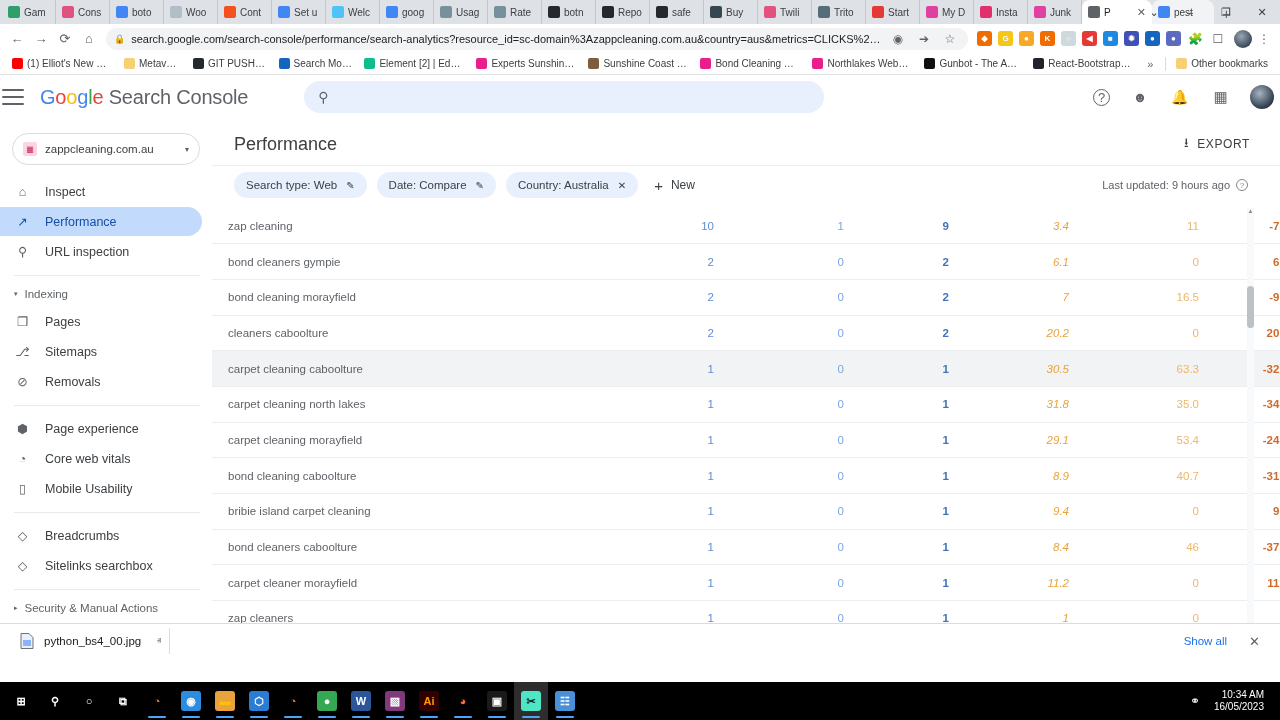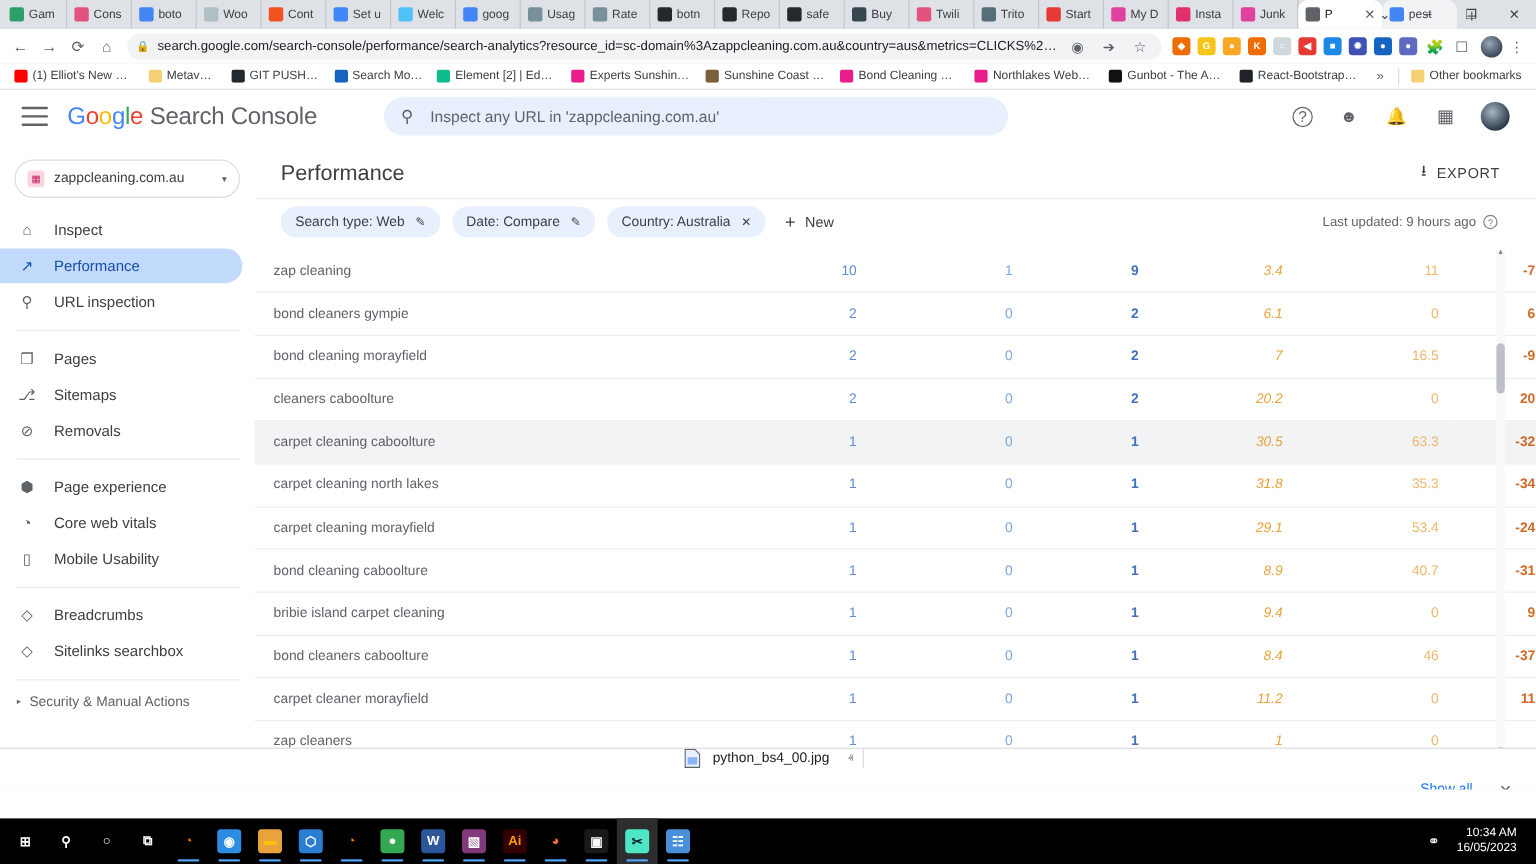--- a/index.html
+++ b/index.html
@@ -96,21 +96,21 @@
     display: flex; align-items: center; justify-content: center;
     font-size: 7px; color: #fff; font-weight: bold;
   }
   .bm-overflow { padding: 0 8px; color: #5f6368; font-size: 11px; }
   .bm-divider { width: 1px; height: 14px; background: #dadce0; margin: 0 4px; }
 
   
   .page { width: 1280px; height: 583px; background: #fff; position: relative; overflow: hidden; }
 
   .gsc-header {
-    height: 44px; display: flex; align-items: center; padding: 0 18px;
+    height: 44px; display: flex; align-items: center; padding: 0 2px;
     background: #fff; gap: 0;
   }
   .hamburger { width: 22px; height: 16px; display: flex; flex-direction: column;
     justify-content: space-between; margin-right: 16px; }
   .hamburger i { display: block; height: 2px; background: #5f6368; border-radius: 1px; }
   .gsc-logo { font-size: 20px; color: #5f6368; letter-spacing: -0.2px; white-space: nowrap;
     font-family: "Liberation Sans", sans-serif; }
   .gsc-logo .b { color: #4285f4; } .gsc-logo .r { color: #ea4335; }
   .gsc-logo .y { color: #fbbc05; } .gsc-logo .g { color: #34a853; }
   .search-pill {
@@ -222,21 +222,21 @@
   }
   .vscroll .arr {
     position: absolute; left: 0; width: 7px; text-align: center; font-size: 6px;
     color: #80868b;
   }
 
   
   .download-bar {
     position: absolute; left: 0; bottom: 0; width: 1280px; height: 35px;
     background: #fff; border-top: 1px solid #dadce0; display: flex;
-    align-items: center; padding: 0 10px; gap: 8px; flex-direction: column;
+    align-items: center; padding: 0 10px; gap: 8px;
   }
   .dl-item {
     display: flex; align-items: center; gap: 10px; height: 26px;
     padding: 0 10px; font-size: 11.5px; color: #202124;
     border-right: 1px solid #dadce0; padding-right: 28px; position: relative;
   }
   .dl-ico { width: 14px; height: 16px; flex: 0 0 14px; }
   .dl-chev { position: absolute; right: 8px; font-size: 9px; color: #5f6368; }
   .dl-right { margin-left: auto; display: flex; align-items: center; gap: 12px; padding-right: 6px; }
   .showall { color: #1a73e8; font-size: 11.5px; padding: 4px 10px; border-radius: 4px; }
@@ -462,21 +462,20 @@
 
     <div class="gsc-header">
       <div class="hamburger">
           <i></i>
           <i></i>
           <i></i>
         </div>
       <div class="gsc-logo"><span class="b">G</span><span class="r">o</span><span class="y">o</span><span class="b">g</span><span class="g">l</span><span class="r">e</span><span style="color:#5f6368;"> Search Console</span></div>
       <div class="search-pill">
         <span style="color:#5f6368;font-size:14px;">⚲</span>
-        <input placeholder="Inspect any URL in 'zappcleaning.com.au'" style="">
       </div>
       <div class="hdr-right">
         <div class="hdr-ico" style="font-size:13px;border:1px solid #5f6368;border-radius:50%;width:17px;height:17px;">?</div>
         <div class="hdr-ico" style="font-size:14px;">☻</div>
         <div class="hdr-ico" style="font-size:14px;">🔔</div>
         <div class="hdr-ico" style="font-size:15px;letter-spacing:-1px;">▦</div>
         <div class="hdr-avatar"></div>
       </div>
     </div>
 
@@ -495,20 +494,24 @@
             </div>
             <div class="nav-item active">
               <span class="nav-ico">↗</span>
               <span>Performance</span>
             </div>
             <div class="nav-item">
               <span class="nav-ico">⚲</span>
               <span>URL inspection</span>
             </div>
             <div class="nav-divider"></div>
+            <div class="nav-group">
+              <span class="tri">▾</span>
+              <span>Indexing</span>
+            </div>
             <div class="nav-item">
               <span class="nav-ico">❐</span>
               <span>Pages</span>
             </div>
             <div class="nav-item">
               <span class="nav-ico">⎇</span>
               <span>Sitemaps</span>
             </div>
             <div class="nav-item">
               <span class="nav-ico">⊘</span>
@@ -625,21 +628,21 @@
                   <td class="c-num col-pos">30.5</td>
                   <td class="c-num col-pos-prev">63.3</td>
                   <td class="c-num col-pos-diff">-32.7</td>
                 </tr>
                 <tr class="">
                   <td class="c-query">carpet cleaning north lakes</td>
                   <td class="c-num col-clicks">1</td>
                   <td class="c-num col-clicks-prev">0</td>
                   <td class="c-num col-clicks-diff">1</td>
                   <td class="c-num col-pos">31.8</td>
-                  <td class="c-num col-pos-prev">35.3</td>
+                  <td class="c-num col-pos-prev">35.0</td>
                   <td class="c-num col-pos-diff">-34.1</td>
                 </tr>
                 <tr class="">
                   <td class="c-query">carpet cleaning morayfield</td>
                   <td class="c-num col-clicks">1</td>
                   <td class="c-num col-clicks-prev">0</td>
                   <td class="c-num col-clicks-diff">1</td>
                   <td class="c-num col-pos">29.1</td>
                   <td class="c-num col-pos-prev">53.4</td>
                   <td class="c-num col-pos-diff">-24.2</td>

